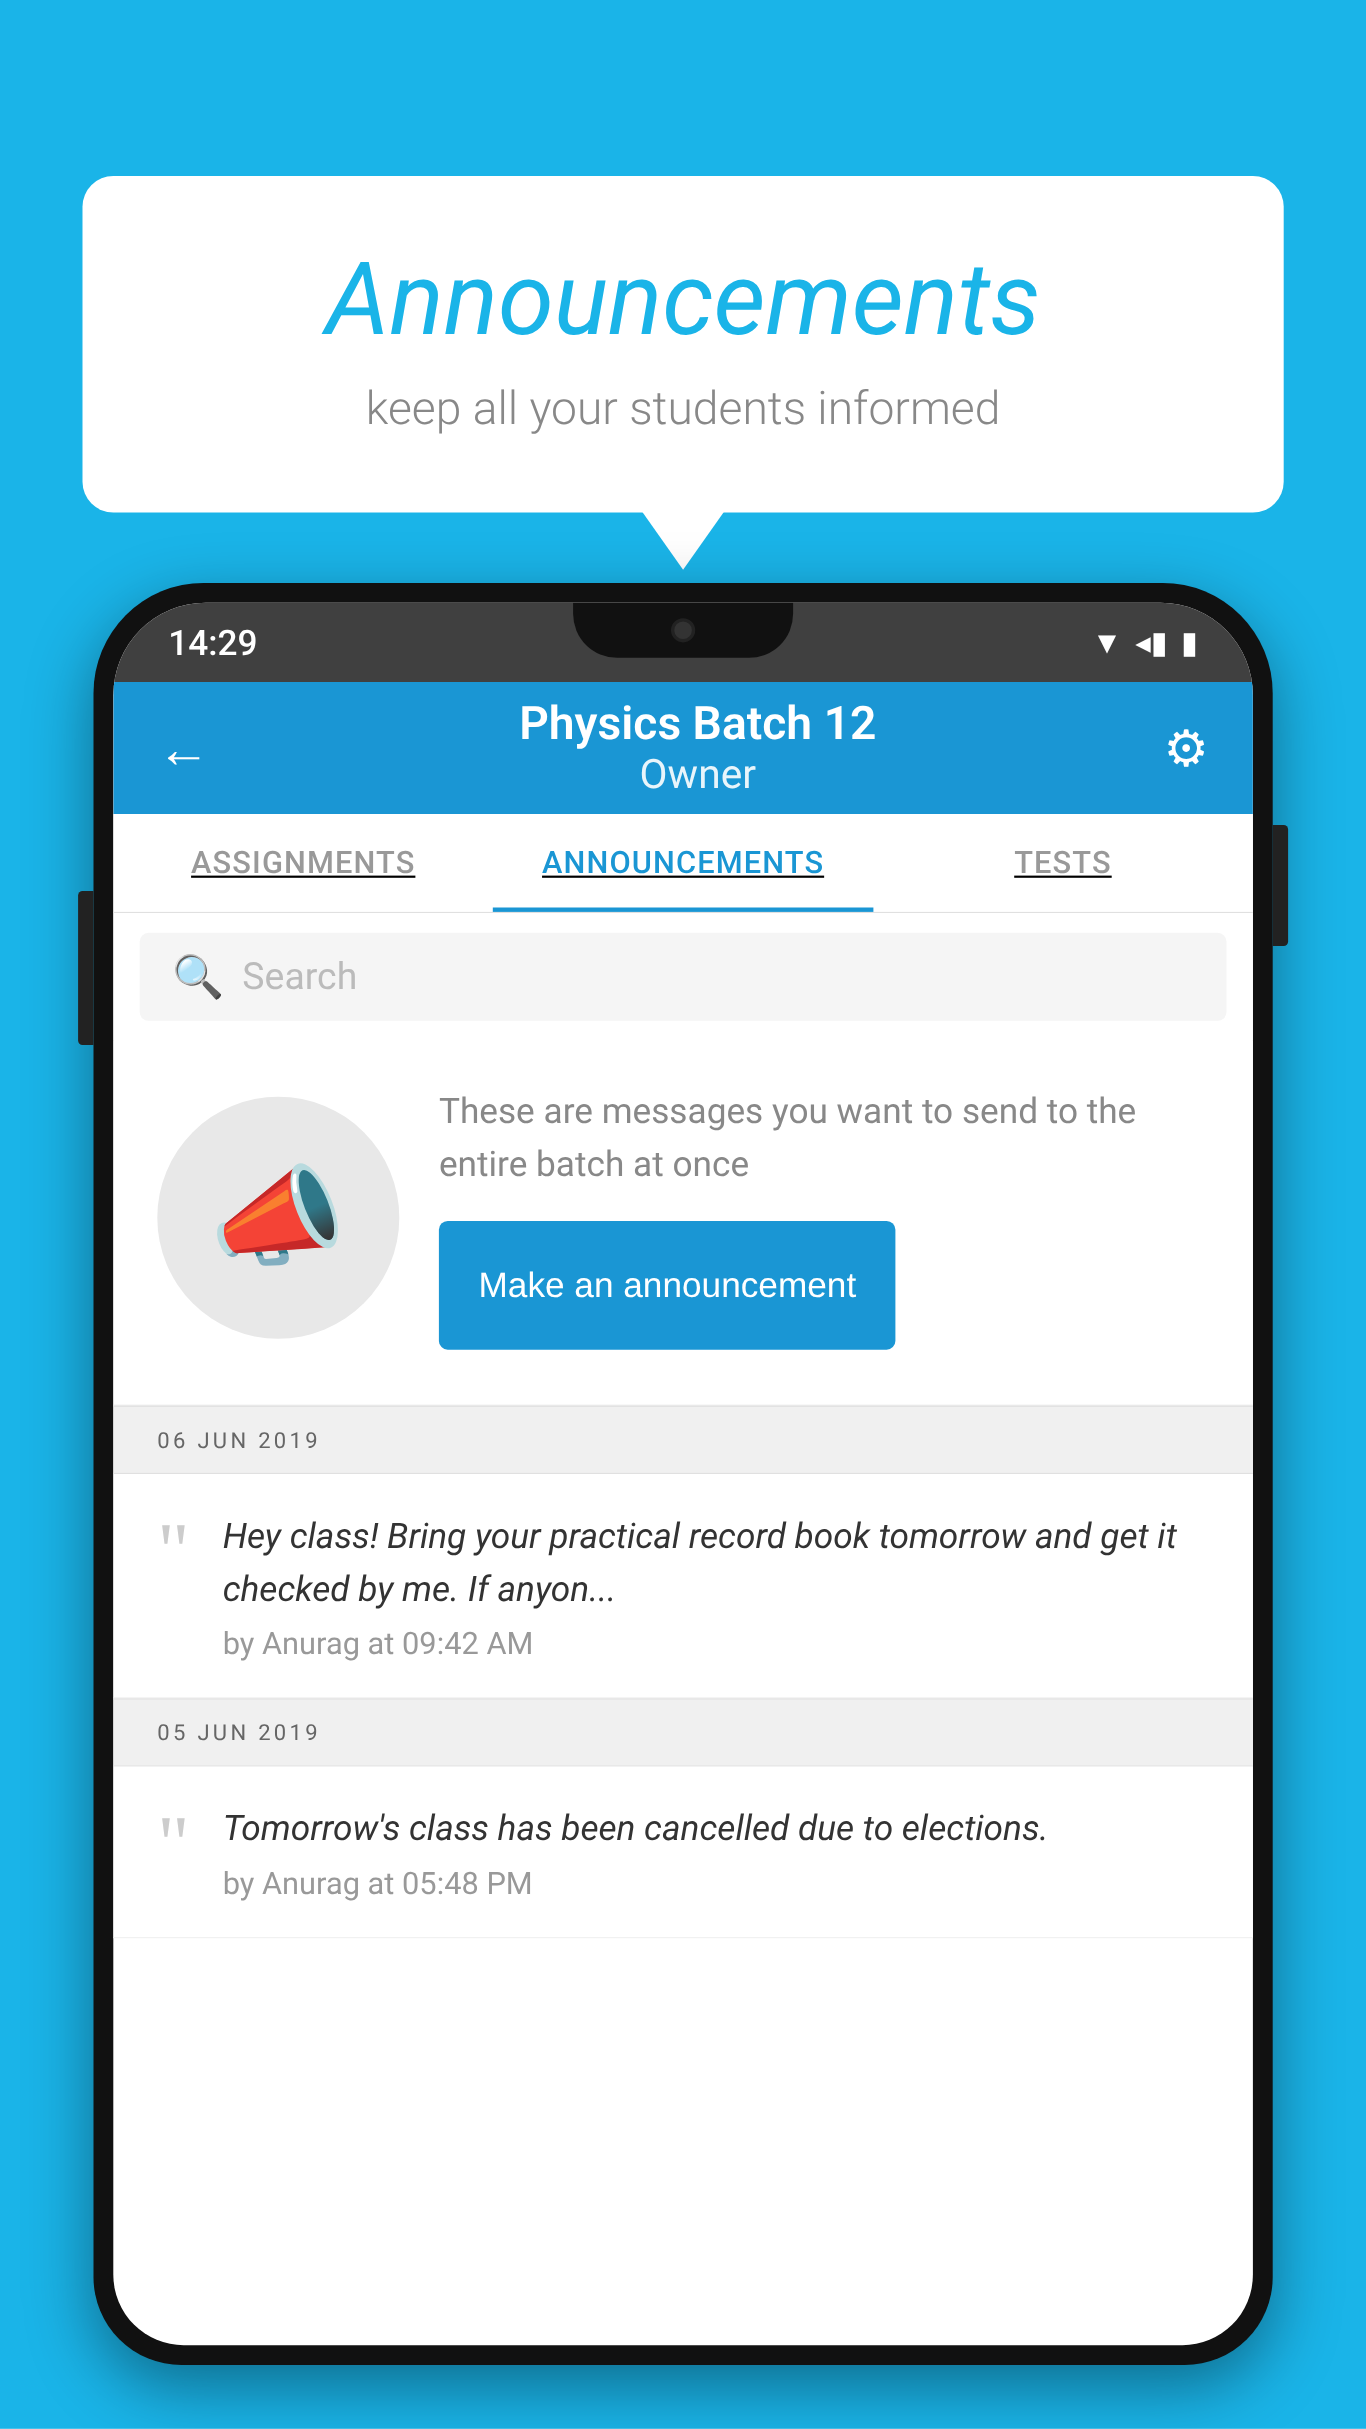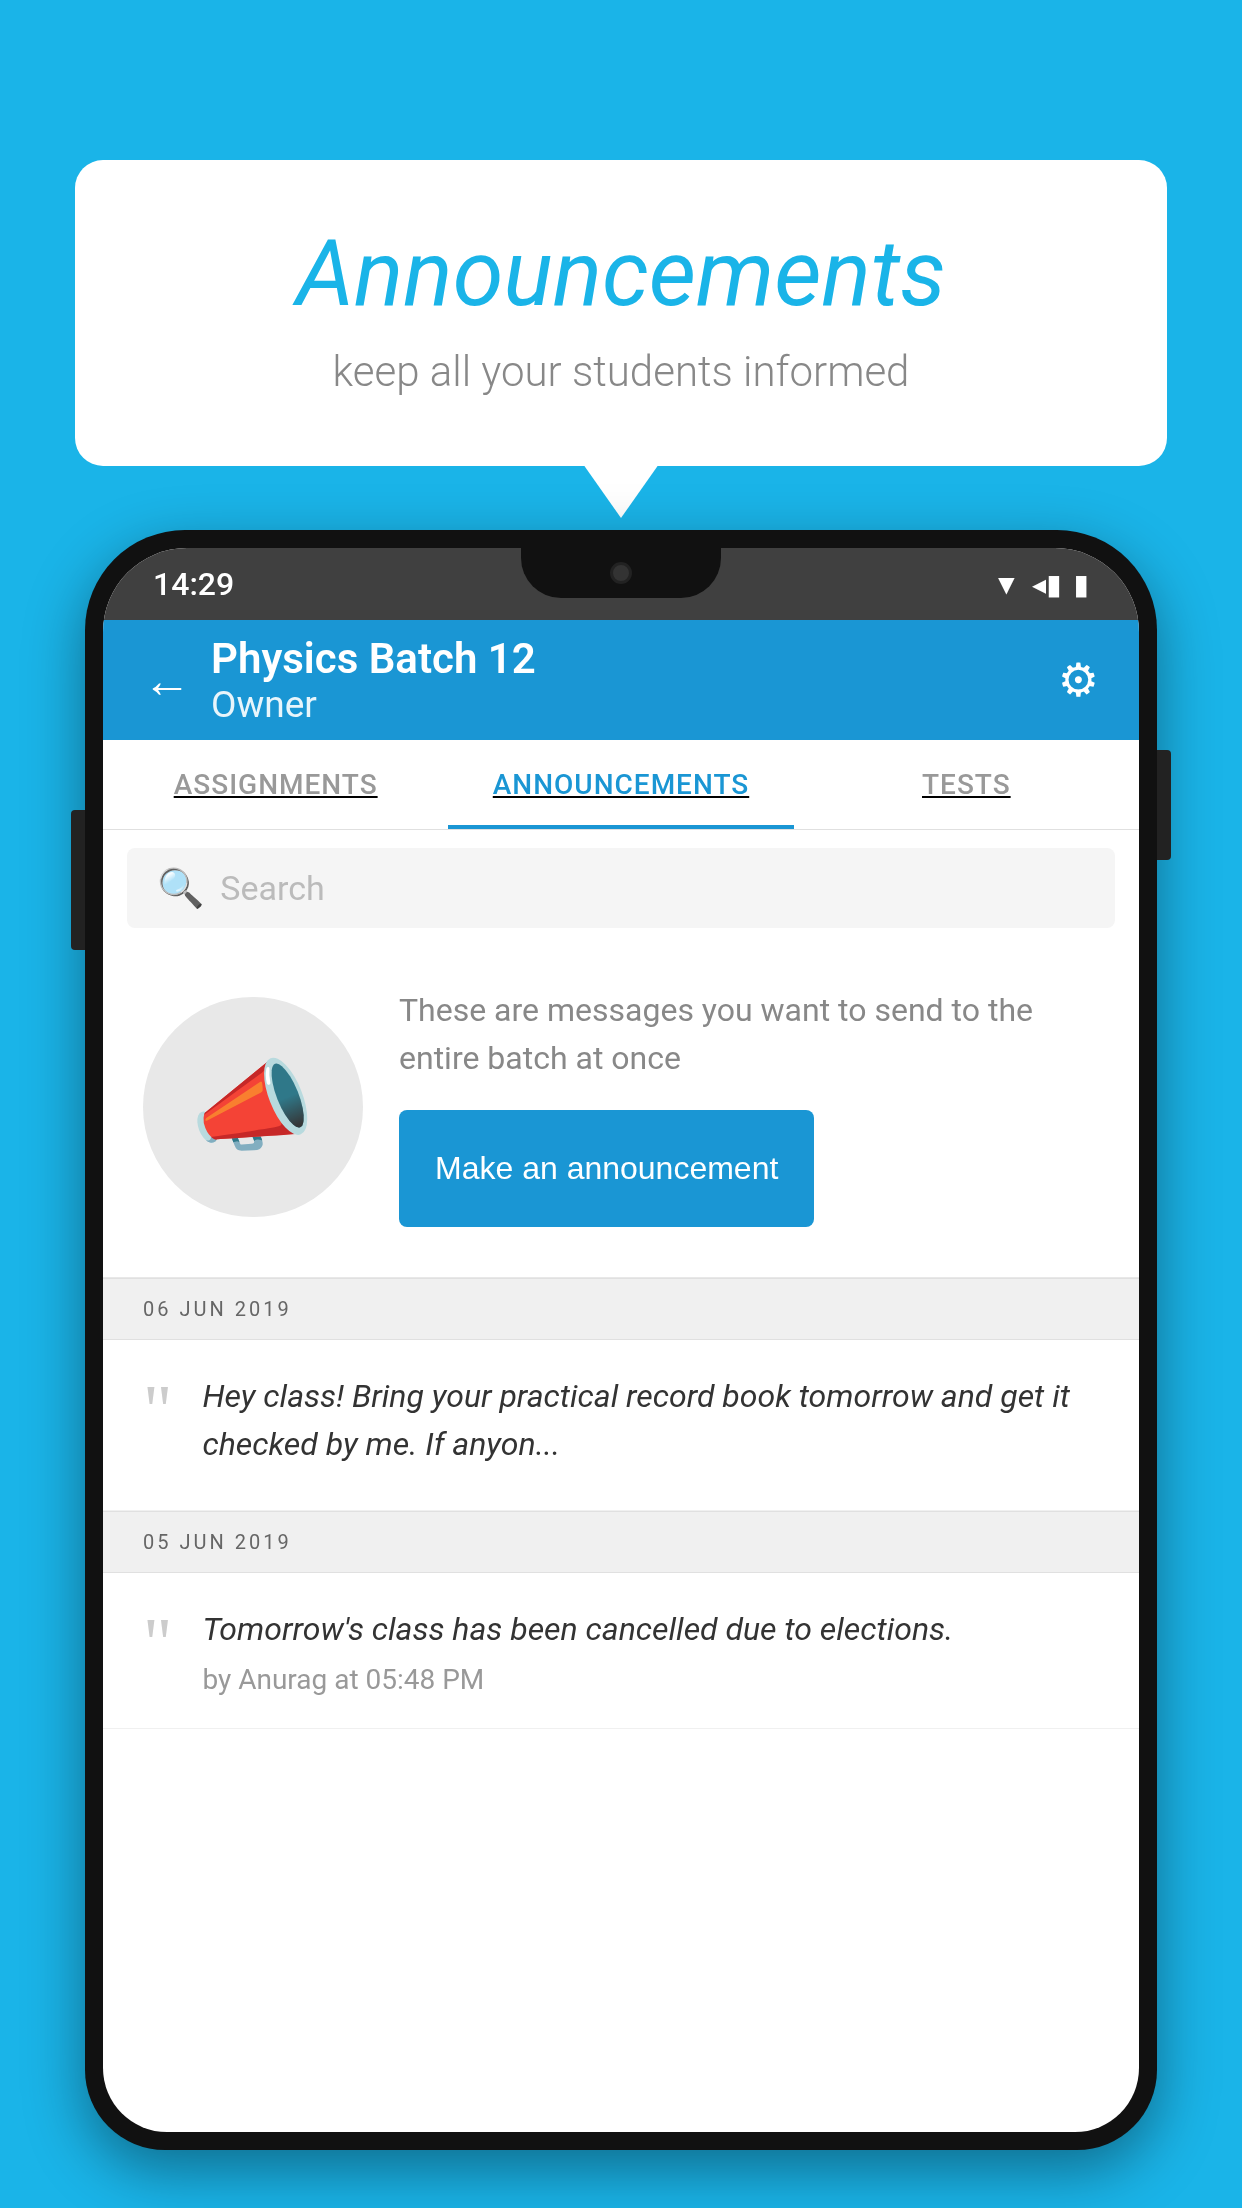--- a/index.html
+++ b/index.html
@@ -173,20 +173,21 @@
 
     .back-arrow {
       color: white;
       font-size: 48px;
       cursor: pointer;
       margin-right: 20px;
     }
 
     .app-bar-title-section {
       flex: 1;
+      text-align: center;
     }
 
     .app-bar-title {
       color: white;
       font-size: 42px;
       font-weight: 600;
     }
 
     .app-bar-subtitle {
       color: rgba(255,255,255,0.9);
@@ -423,20 +424,21 @@
           <button class="make-announcement-btn">Make an announcement</button>
         </div>
       </div>
 
       <div class="date-separator">06  JUN  2019</div>
 
       <div class="announcement-item">
         <div class="quote-icon">"</div>
         <div class="announcement-text-block">
           <div class="announcement-msg">Hey class! Bring your practical record book tomorrow and get it checked by me. If anyon...</div>
+          <div class="announcement-meta">by Anurag at 09:42 AM</div>
         </div>
       </div>
 
       <div class="date-separator">05  JUN  2019</div>
 
       <div class="announcement-item">
         <div class="quote-icon">"</div>
         <div class="announcement-text-block">
           <div class="announcement-msg">Tomorrow's class has been cancelled due to elections.</div>
           <div class="announcement-meta">by Anurag at 05:48 PM</div>

